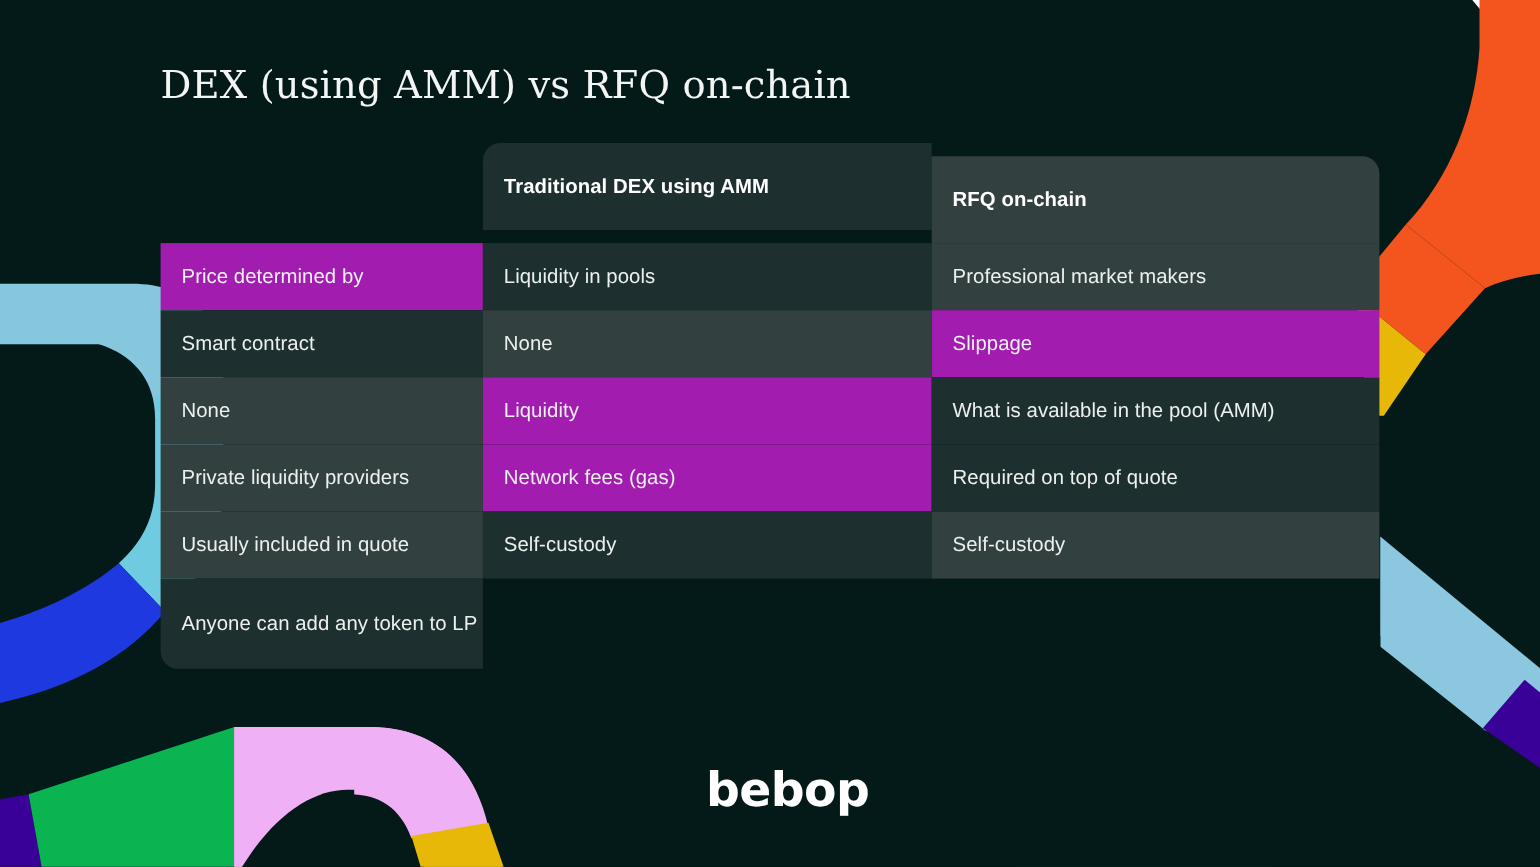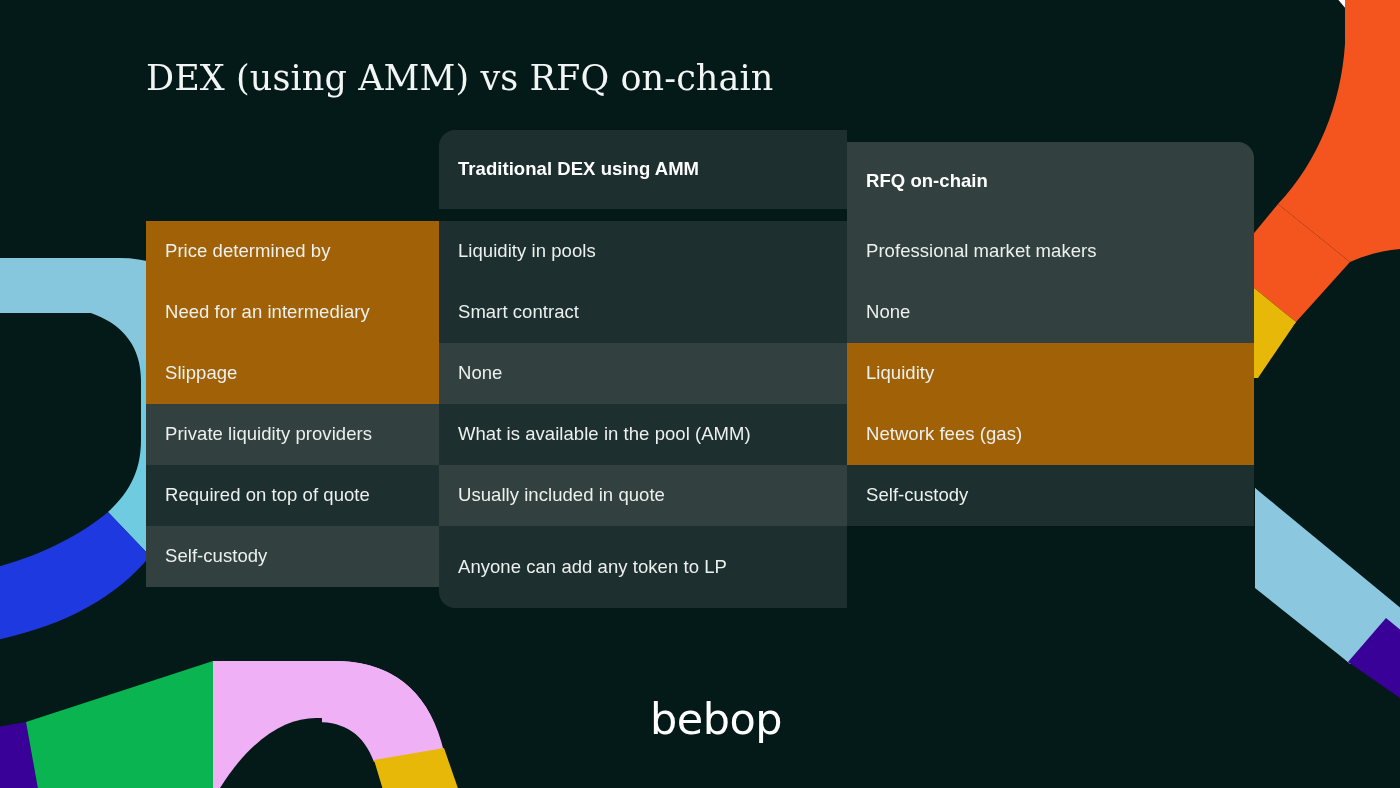--- a/index.html
+++ b/index.html
@@ -60,21 +60,21 @@
     padding: 0 0 0 19px;
     display: flex;
     align-items: center;
     font-size: 18.5px;
     line-height: 1.42;
     color: #ecf0ef;
     letter-spacing: 0.05px;
   }
 
   
-  .col-0 { background: #a16207; }
+  .col-0 { background: #a21caf; }
   .col-1 { background: #1d2f2e; }
   .col-2 { background: #32413f; }
 
   
   .r-head.col-1 { border-top-left-radius: 16px; }
   .r-head.col-2 { border-top-right-radius: 16px; margin-top: 12px; }
   .r-last.col-1 { border-bottom-left-radius: 16px; text-align: center; }
   .r-last.col-2 { border-bottom-right-radius: 16px; }
 
   
@@ -92,21 +92,21 @@
   .body-cell.tall { height: 82px; align-items: center; }
 
   .logo {
     position: absolute;
     left: 0;
     right: 0;
     top: 694px;
     text-align: center;
     font-family: "DejaVu Sans", sans-serif;
     font-size: 43px;
-    font-weight: 400;
+    font-weight: 700;
     letter-spacing: -0.5px;
     color: #ffffff;
     margin-left: 32px;
   }
 </style>
 </head>
 <body style="background: rgb(3, 26, 24);">
 
 <svg id="decor" viewBox="0 0 1400 788" width="1400" height="788" xmlns="http://www.w3.org/2000/svg">
   <defs>
@@ -167,28 +167,27 @@
 
   <h1 class="title">DEX (using AMM) vs RFQ on-chain</h1>
 
   <div class="table" id="tbl">
       <div class="cell head col-0 r-head"></div>
       <div class="cell head col-1 r-head">Traditional DEX using AMM</div>
       <div class="cell head col-2 r-head">RFQ on-chain</div>
       <div class="cell body-cell col-0">Price determined by</div>
       <div class="cell body-cell col-1">Liquidity in pools</div>
       <div class="cell body-cell col-2">Professional market makers</div>
-      <div class="cell body-cell col-0">Need for an intermediary</div>
       <div class="cell body-cell col-1">Smart contract</div>
       <div class="cell body-cell col-2">None</div>
       <div class="cell body-cell col-0">Slippage</div>
       <div class="cell body-cell col-2">None</div>
       <div class="cell body-cell col-0">Liquidity</div>
+      <div class="cell body-cell col-1">What is available in the pool (AMM)</div>
       <div class="cell body-cell col-2">Private liquidity providers</div>
-      <div class="cell body-cell col-1">What is available in the pool (AMM)</div>
       <div class="cell body-cell col-0">Network fees (gas)</div>
       <div class="cell body-cell col-1">Required on top of quote</div>
       <div class="cell body-cell col-2">Usually included in quote</div>
       <div class="cell body-cell col-1">Self-custody</div>
       <div class="cell body-cell col-2">Self-custody</div>
       <div class="cell body-cell col-1 tall r-last">Anyone can add any token to LP</div>
     </div>
 
   <div class="logo">bebop</div>
 

